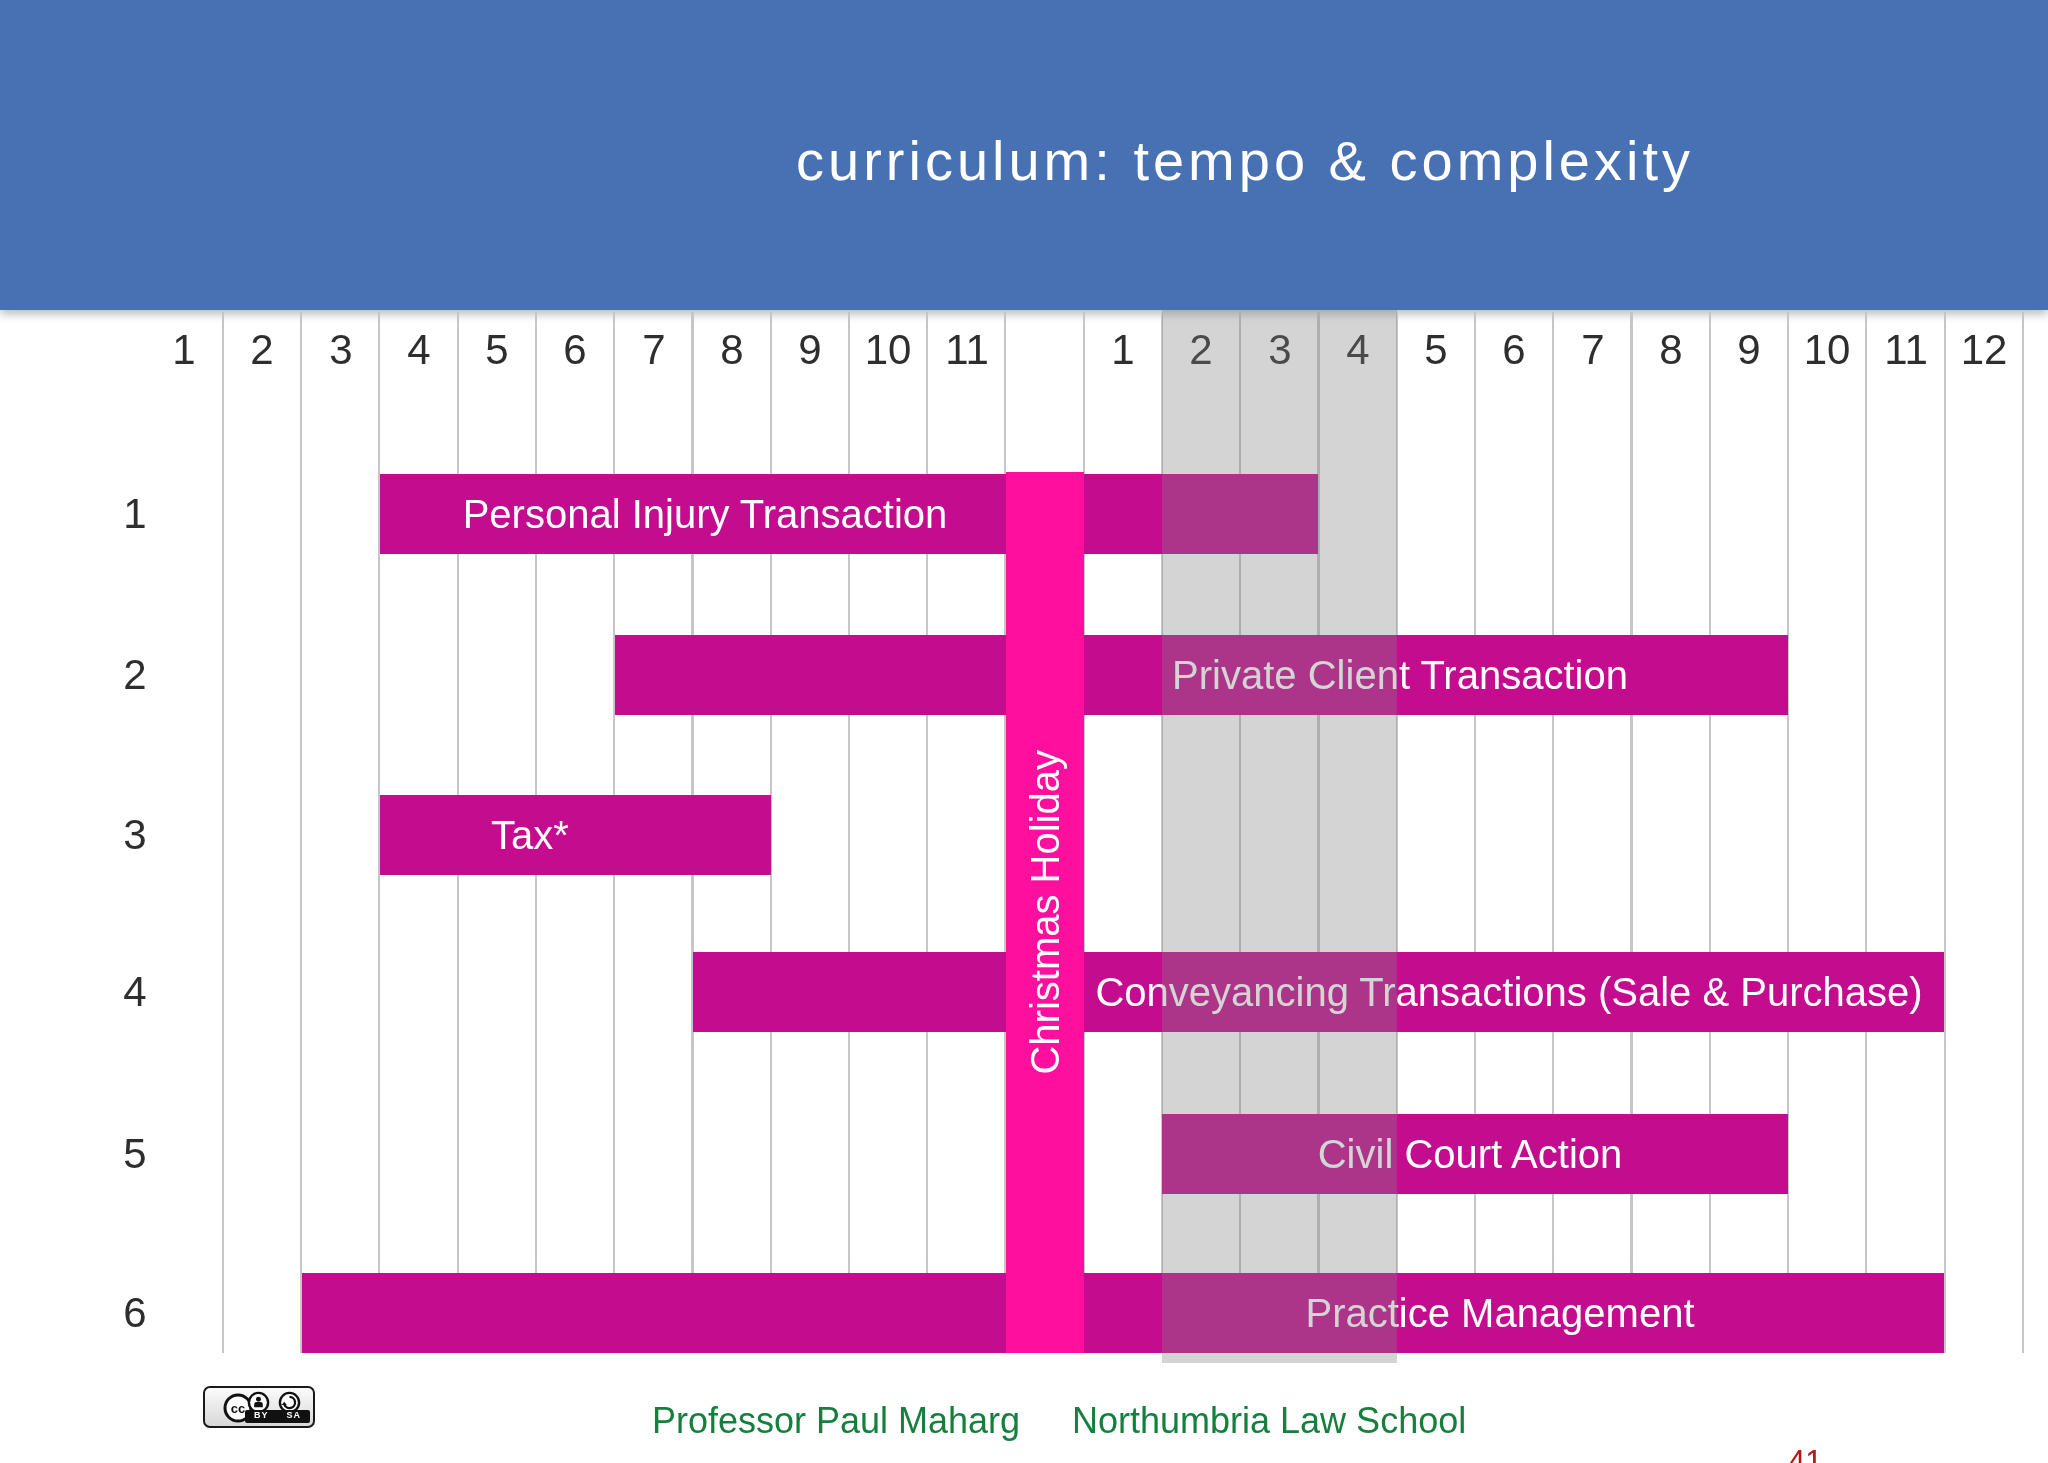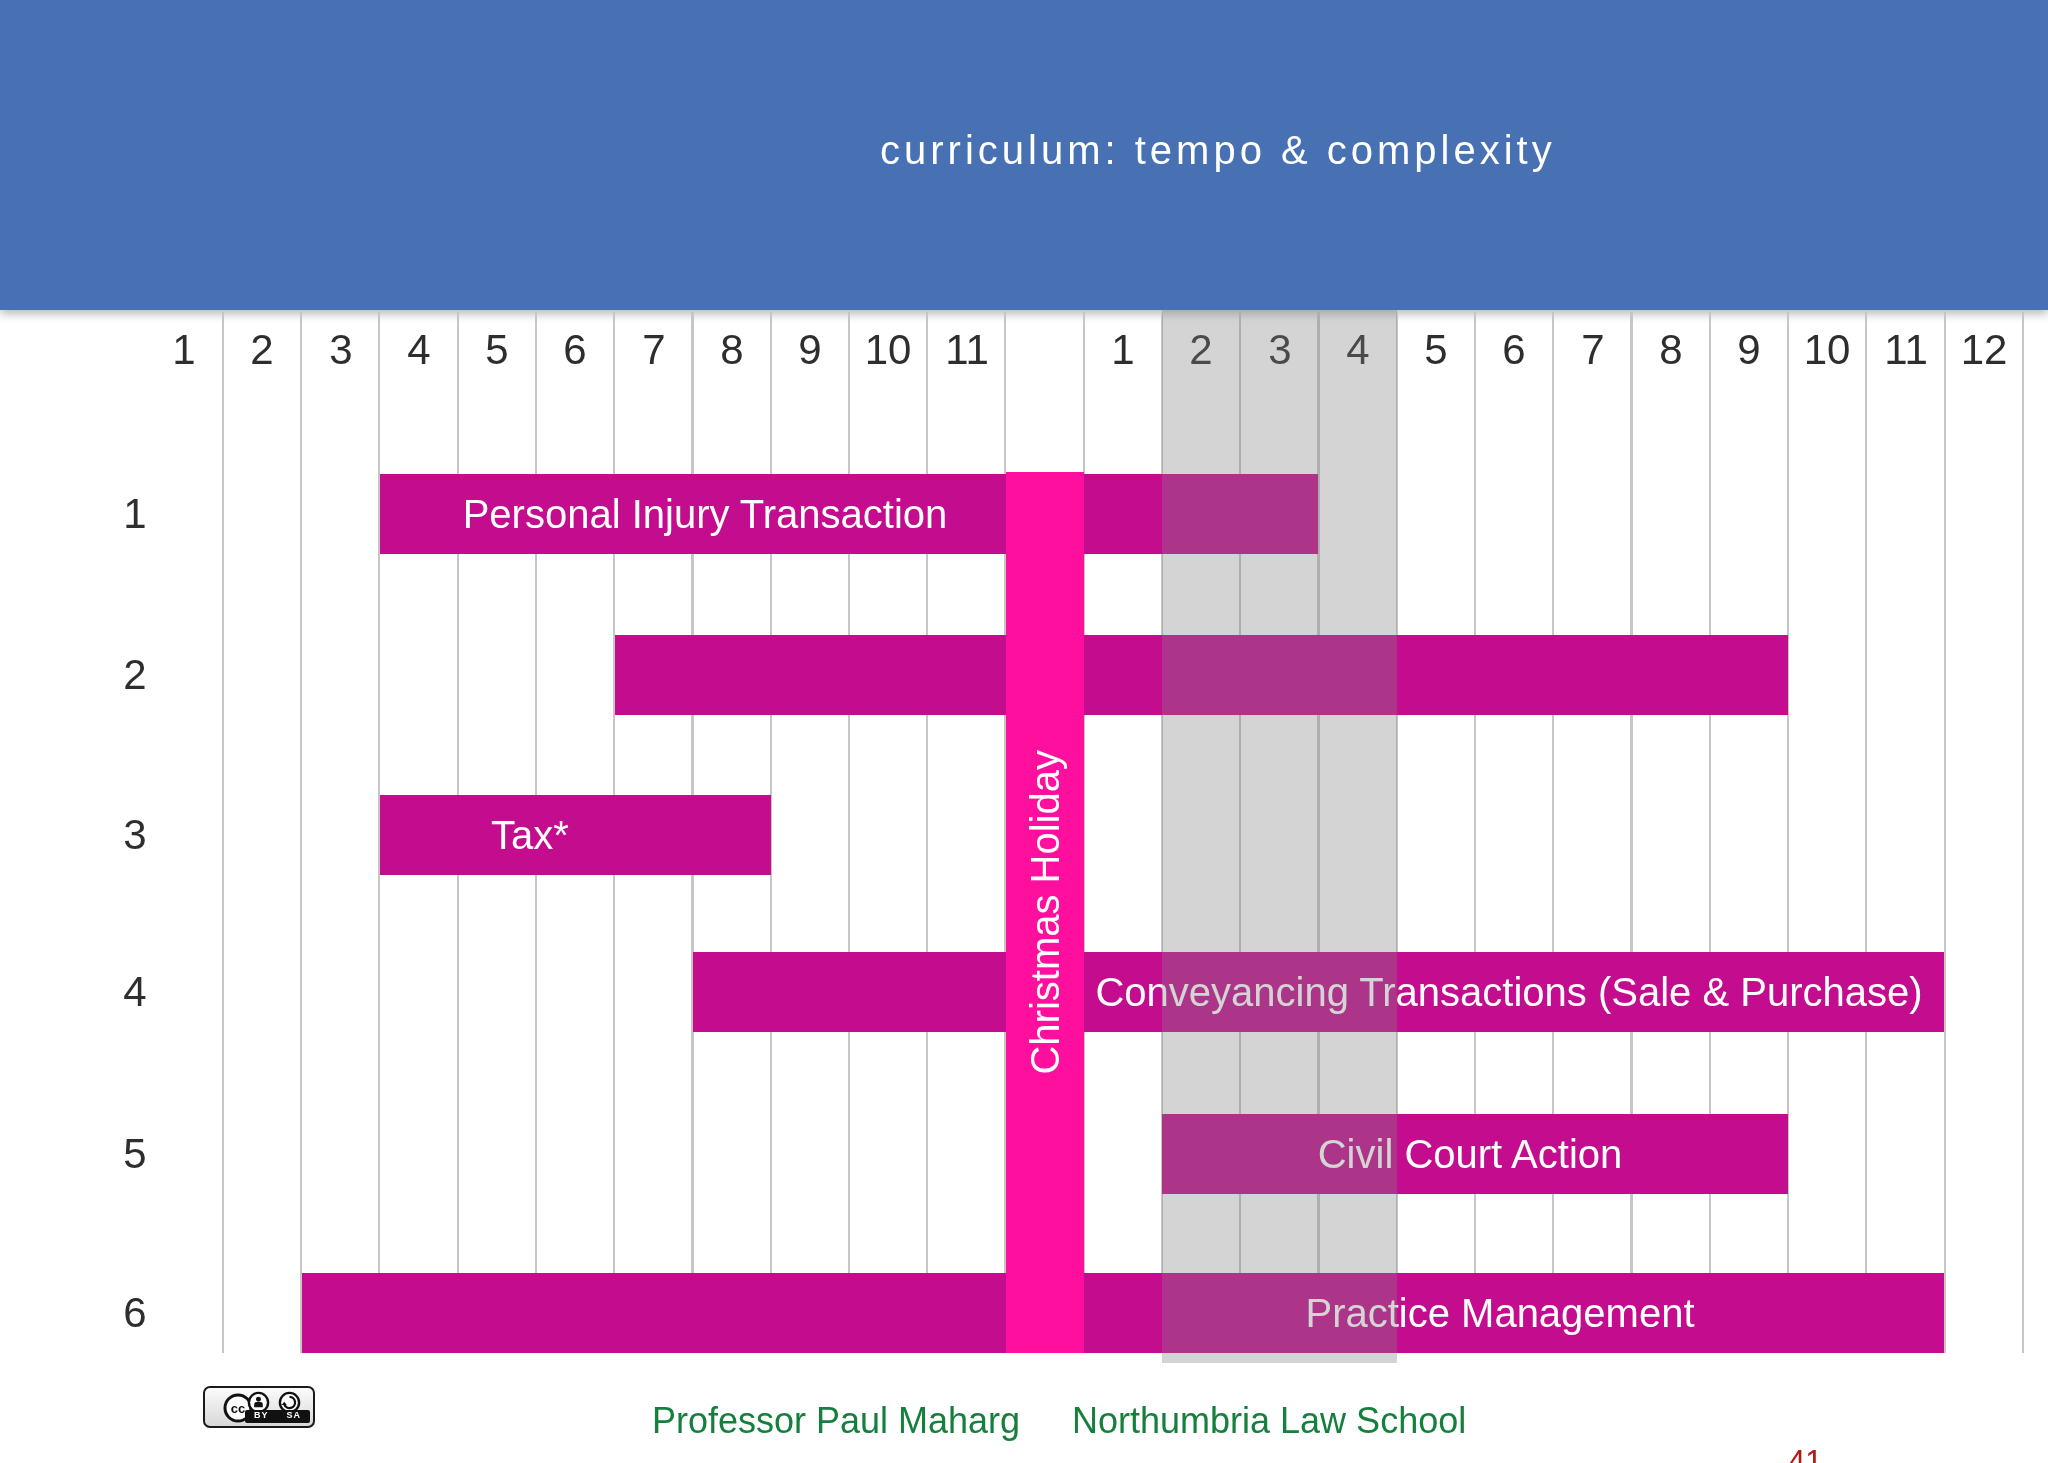--- a/index.html
+++ b/index.html
@@ -6,22 +6,22 @@
   .slide{
     position:relative;width:2048px;height:1463px;background:#ffffff;overflow:hidden;
     font-family:"Liberation Sans",sans-serif;
   }
   
   .banner{
     position:absolute;left:0;top:0;width:2048px;height:310px;
     background:#4771b3;box-shadow:0 4px 9px rgba(0,0,0,0.28);
   }
   .banner-title{
-    position:absolute;left:880px;top:128px;
-    font-size:40px;letter-spacing:4px;color:#ffffff;white-space:nowrap;
+    position:absolute;left:796px;top:128px;
+    font-size:56px;letter-spacing:4px;color:#ffffff;white-space:nowrap;
   }
   
   .gridlines{
     position:absolute;left:222px;top:312px;width:1802px;height:1041px;z-index:5;
     background:repeating-linear-gradient(to right,#c6c6c6 0 2px,transparent 2px 78.25px);
   }
   .month-label{
     position:absolute;top:322px;width:78px;height:56px;line-height:56px;
     text-align:center;font-size:42px;color:#2e2e2e;z-index:20;
   }
@@ -119,20 +119,21 @@
   <div class="bar" style="left:380px;top:795px;width:391px"></div>
   <div class="bar" style="left:693px;top:952px;width:1251px"></div>
   <div class="bar" style="left:1162px;top:1114px;width:626px"></div>
   <div class="bar" style="left:302px;top:1273px;width:1642px"></div>
 
   <div class="holiday-bar">
     <div class="holiday-label">Christmas Holiday</div>
   </div>
 
   <div class="bar-label" style="left:705px;top:485px">Personal Injury Transaction</div>
+  <div class="bar-label" style="left:1400px;top:646px">Private Client Transaction</div>
   <div class="bar-label" style="left:530px;top:806px">Tax*</div>
   <div class="bar-label" style="left:1470px;top:1125px">Civil Court Action</div>
   <div class="bar-label" style="left:1509px;top:963px">Conveyancing Transactions (Sale &amp; Purchase)</div>
   <div class="bar-label" style="left:1500px;top:1284px">Practice Management</div>
 
   <div class="highlight-band"></div>
 
   <div class="cc-badge">
     <span class="cc-big">
       <svg width="32" height="32" viewBox="0 0 32 32">

